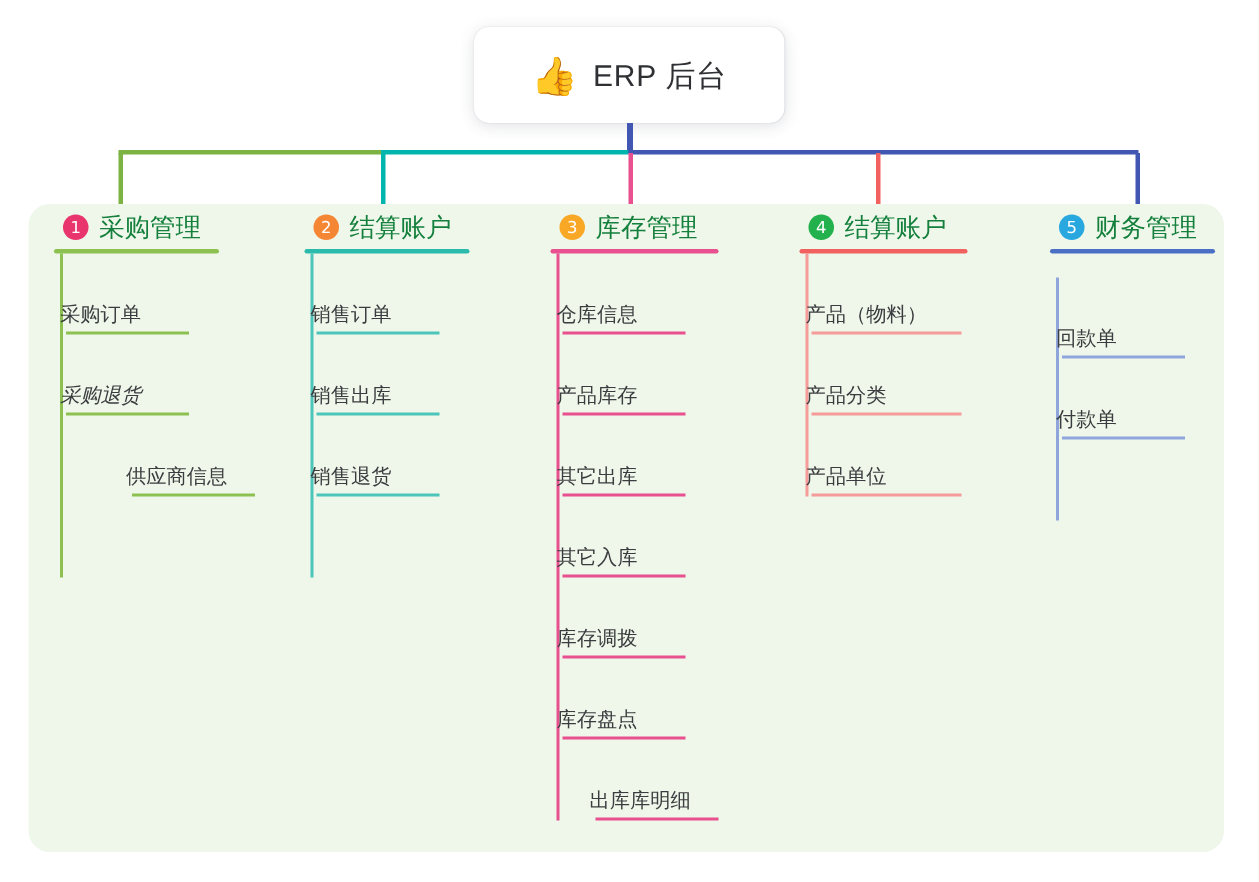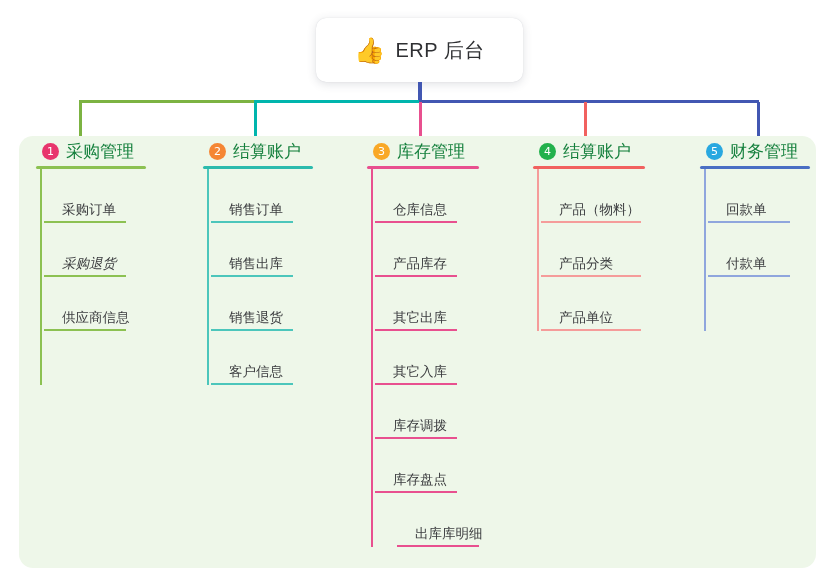--- a/index.html
+++ b/index.html
@@ -119,21 +119,20 @@
     position: absolute;
     left: 4px;
     top: 0;
     width: 2px;
   }
   .item {
     position: relative;
     box-sizing: border-box;
     display: flex;
     align-items: flex-end;
-    padding-left: 22px;
     padding-bottom: 4px;
   }
   .item-label {
     font-size: 13.5px;
     color: #3b3c3f;
     white-space: nowrap;
   }
   .item-rule {
     position: absolute;
     left: 4px;
@@ -174,21 +173,21 @@
           <div class="items">
             <div class="spine" style="background: rgb(140, 193, 82); height: 216px;"></div>
             <div class="item" style="height: 54px;">
               <span class="item-label">采购订单</span>
               <div class="item-rule" style="width: 82px; background: rgb(140, 193, 82);"></div>
             </div>
             <div class="item" style="height: 54px; font-style: italic;">
               <span class="item-label">采购退货</span>
               <div class="item-rule" style="width: 82px; background: rgb(140, 193, 82);"></div>
             </div>
-            <div class="item" style="height: 54px;">
+            <div class="item" style="height: 54px; margin-left: 44px;">
               <span class="item-label">供应商信息</span>
               <div class="item-rule" style="width: 82px; background: rgb(140, 193, 82);"></div>
             </div>
           </div>
         </div>
         <div class="column" style="left: 184px; width: 160px;">
           <div class="col-header">
             <span class="badge" style="background: rgb(245, 134, 52);">2</span>
             <span class="col-title">结算账户</span>
           </div>
@@ -198,24 +197,20 @@
             <div class="item" style="height: 54px;">
               <span class="item-label">销售订单</span>
               <div class="item-rule" style="width: 82px; background: rgb(76, 198, 187);"></div>
             </div>
             <div class="item" style="height: 54px;">
               <span class="item-label">销售出库</span>
               <div class="item-rule" style="width: 82px; background: rgb(76, 198, 187);"></div>
             </div>
             <div class="item" style="height: 54px;">
               <span class="item-label">销售退货</span>
-              <div class="item-rule" style="width: 82px; background: rgb(76, 198, 187);"></div>
-            </div>
-            <div class="item" style="height: 54px;">
-              <span class="item-label">客户信息</span>
               <div class="item-rule" style="width: 82px; background: rgb(76, 198, 187);"></div>
             </div>
           </div>
         </div>
         <div class="column" style="left: 348px; width: 160px;">
           <div class="col-header">
             <span class="badge" style="background: rgb(249, 168, 38);">3</span>
             <span class="col-title">库存管理</span>
           </div>
           <div class="col-rule" style="width: 112px; background: rgb(232, 80, 143);"></div>
@@ -274,21 +269,21 @@
           </div>
         </div>
         <div class="column" style="left: 681px; width: 120px;">
           <div class="col-header">
             <span class="badge" style="background: rgb(41, 168, 224);">5</span>
             <span class="col-title">财务管理</span>
           </div>
           <div class="col-rule" style="width: 110px; background: rgb(74, 111, 196);"></div>
           <div class="items">
             <div class="spine" style="background: rgb(143, 166, 221); height: 162px;"></div>
-            <div class="item" style="height: 54px;">
+            <div class="item" style="height: 54px; margin-top: 16px;">
               <span class="item-label">回款单</span>
               <div class="item-rule" style="width: 82px; background: rgb(143, 166, 221);"></div>
             </div>
             <div class="item" style="height: 54px;">
               <span class="item-label">付款单</span>
               <div class="item-rule" style="width: 82px; background: rgb(143, 166, 221);"></div>
             </div>
           </div>
         </div>
       </div>

